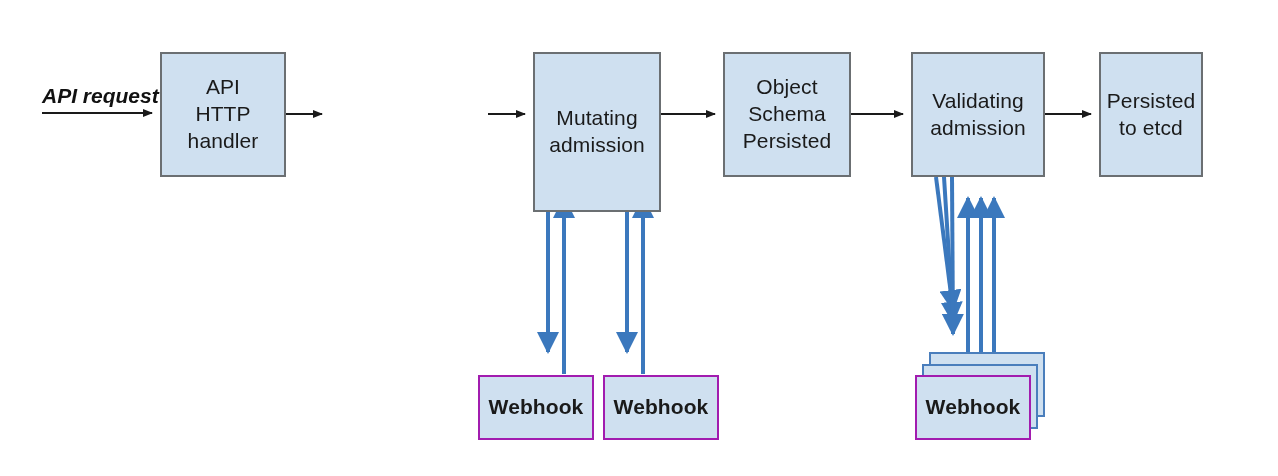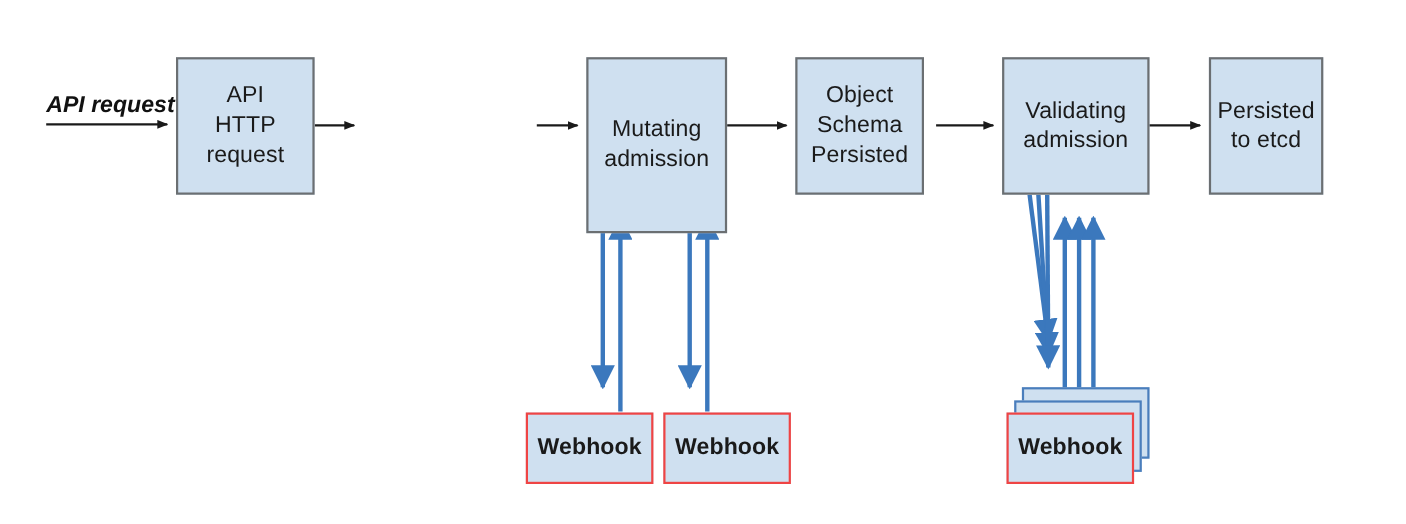--- a/index.html
+++ b/index.html
@@ -28,21 +28,21 @@
     color: #1a1a1a;
   }
   .stage-box {
     background: #cfe0f0;
     border: 2px solid #6b6f72;
     font-size: 21px;
     letter-spacing: 0.1px;
   }
   .webhook-box {
     background: #cfe0f0;
-    border: 2px solid #ef4444;
+    border: 2px solid #a21caf;
     font-size: 21px;
     font-weight: 700;
     letter-spacing: 0.1px;
   }
   .webhook-stack-back {
     background: #cfe0f0;
     border: 2px solid #4a7ebc;
   }
   .label-text {
     position: absolute;
@@ -132,33 +132,33 @@
       <line x1="994" y1="356" x2="994" y2="198" stroke="#3b78bd" stroke-width="4" marker-end="url(#ah-blue-up)"></line>
     </g>
   </svg>
 
   <div class="label-text" style="left:42px; top:84px;font-style:italic;">API request</div>
 
   <div class="node stage-box" style="left:160px; top:52px; width:126px; height:125px;">
     <div>
       <div>API</div>
       <div>HTTP</div>
-      <div>request</div>
+      <div>handler</div>
     </div>
   </div>
 
 
   <div class="node stage-box" style="left:533px; top:52px; width:128px; height:160px;">
     <div>
       <div>Mutating</div>
       <div>admission</div>
     </div>
   </div>
 
-  <div class="node stage-box" style="left:723px; top:52px; width:117px; height:125px;text-align:center;">
+  <div class="node stage-box" style="left:723px; top:52px; width:128px; height:125px;text-align:center;">
     <div>
       <div>Object</div>
       <div>Schema</div>
       <div>Persisted</div>
     </div>
   </div>
 
   <div class="node stage-box" style="left:911px; top:52px; width:134px; height:125px;">
     <div>
       <div>Validating</div>

